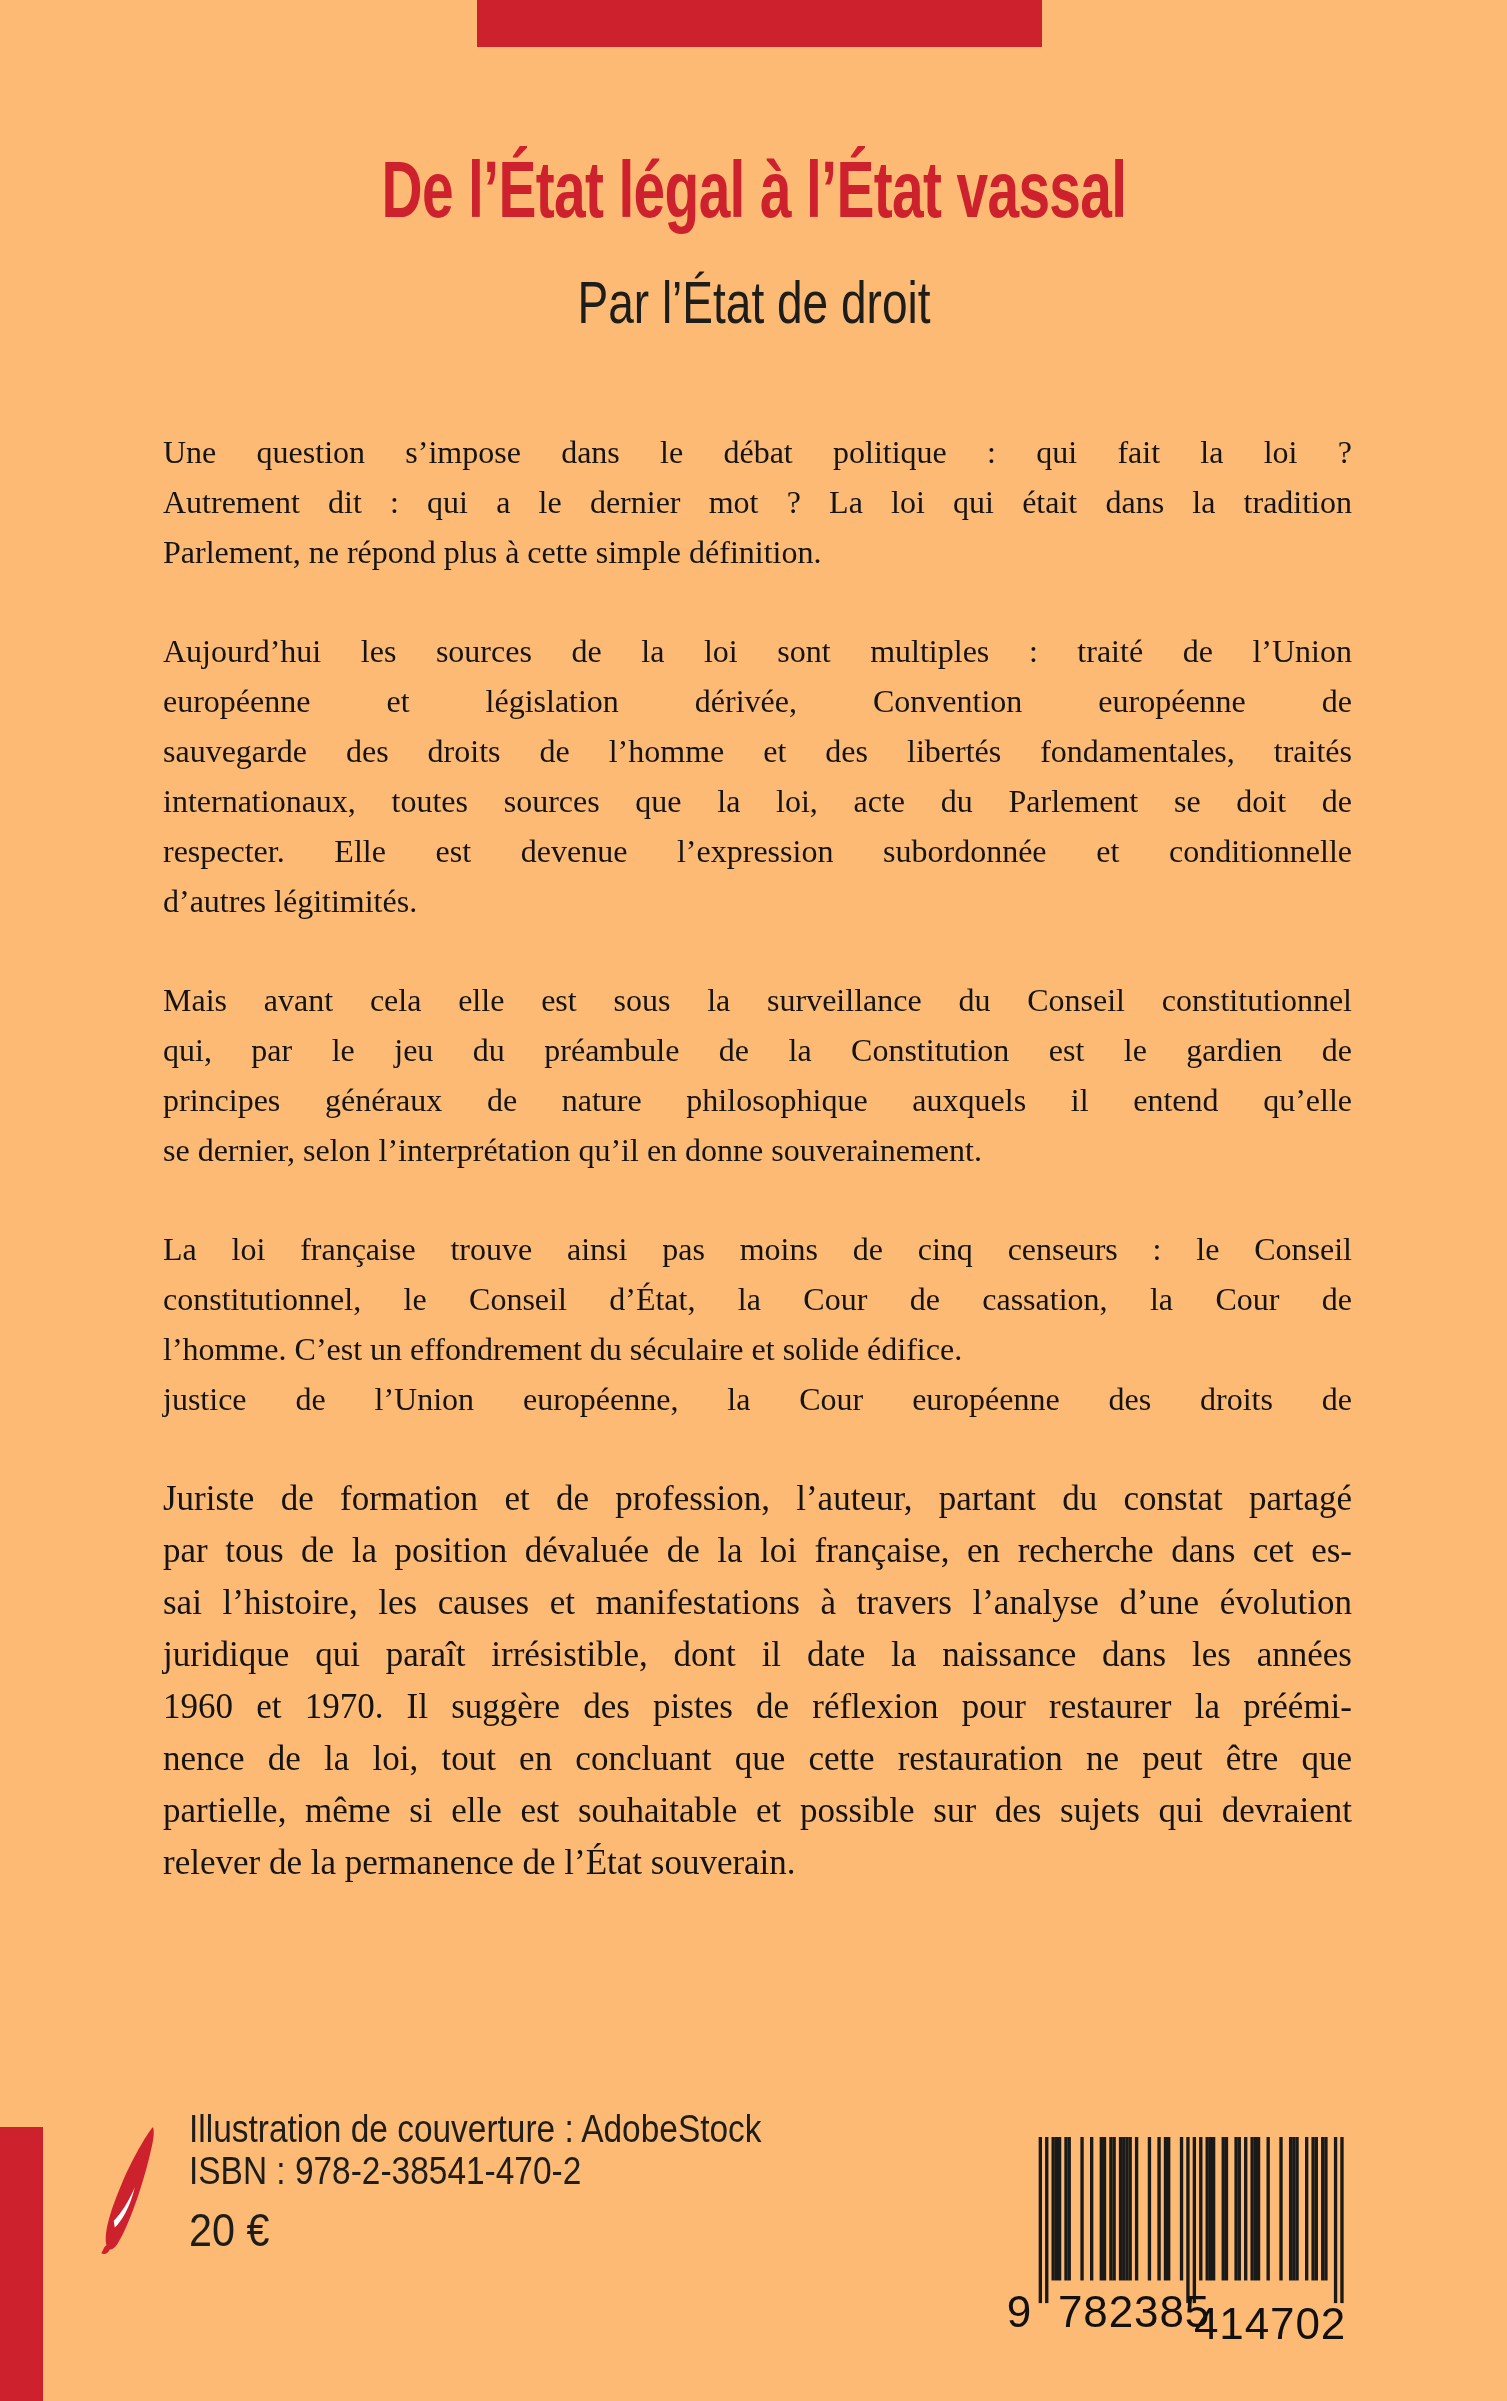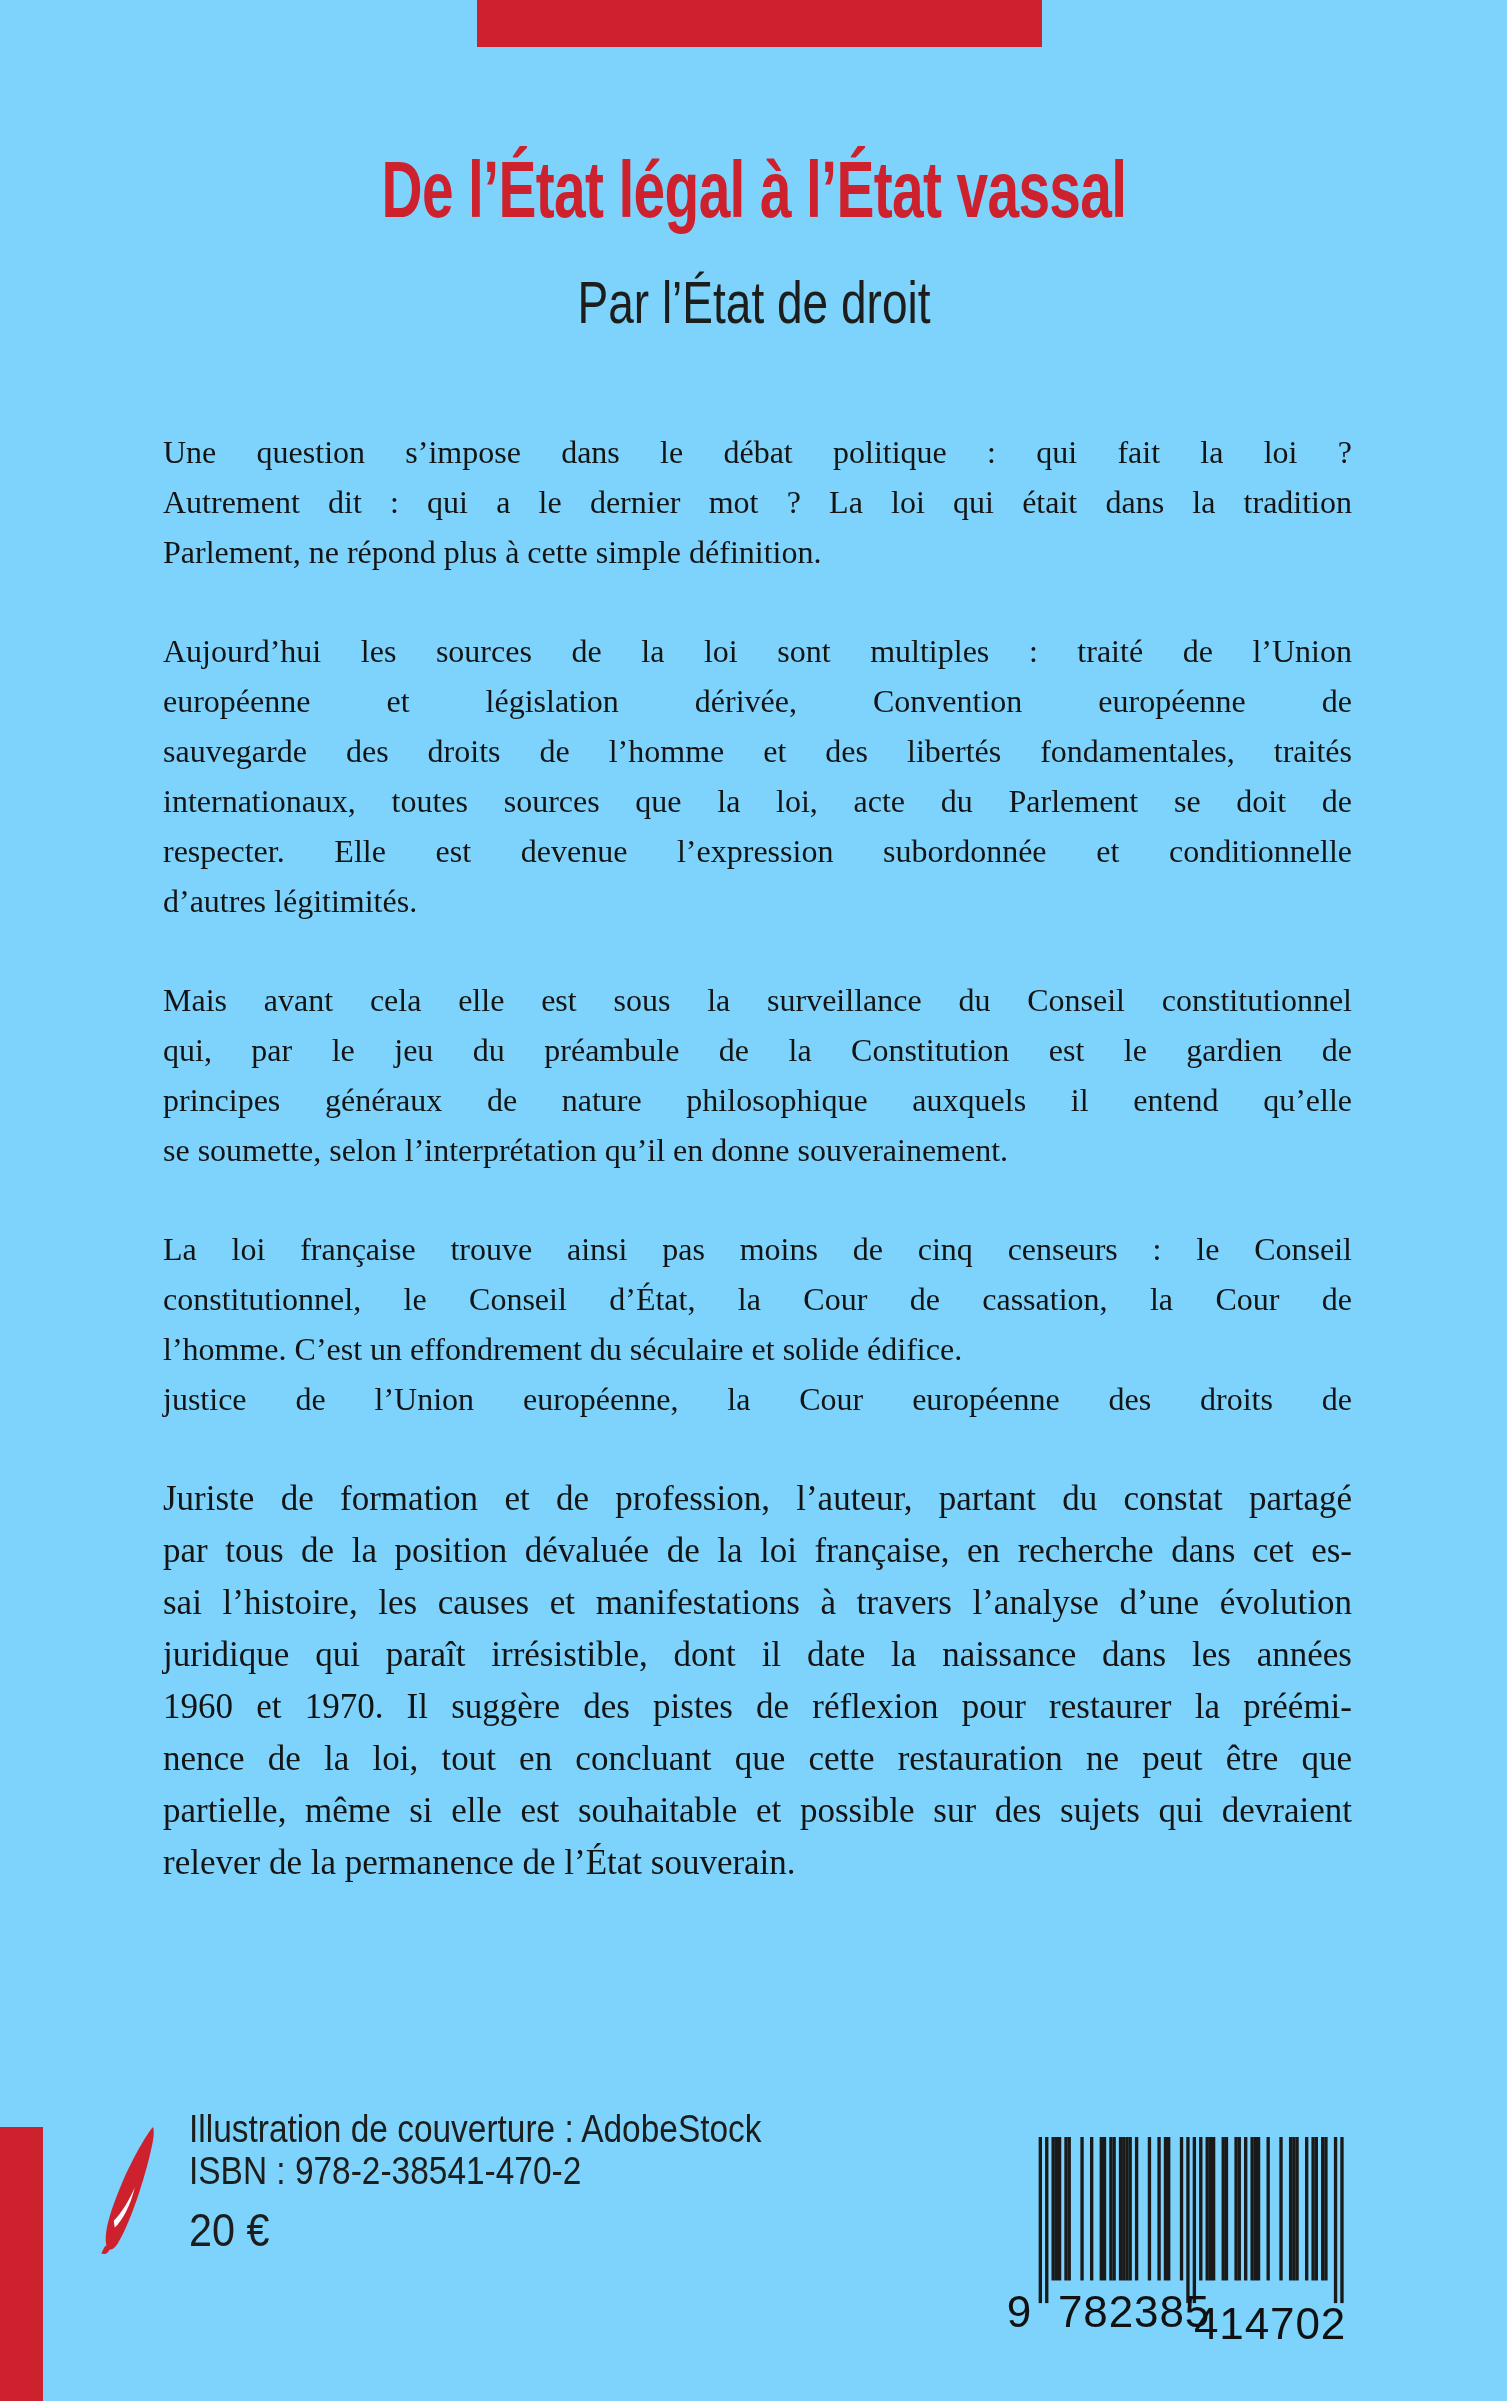--- a/index.html
+++ b/index.html
@@ -1,19 +1,19 @@
 <!DOCTYPE html>
 <html style="--accent: #cd222e;font-size:15px"><head>
 <meta charset="utf-8">
 <style>
   html, body { margin: 0; padding: 0; background: #e8e8e8; }
   .page {
     position: relative;
     width: 1508px; height: 2402px;
-    background: #7dd3fc;
+    background: #fdba74;
     overflow: hidden;
     font-family: "Liberation Serif", serif;
   }
   .top-red-bar {
     position: absolute;
     left: 477px; top: 0; width: 565px; height: 47px;
     background: var(--accent, #cd222e);
   }
   .title {
     position: absolute;
@@ -119,21 +119,21 @@
         <div class="line">européenne et législation dérivée, Convention européenne de</div>
         <div class="line">sauvegarde des droits de l’homme et des libertés fondamentales, traités</div>
         <div class="line">internationaux, toutes sources que la loi, acte du Parlement se doit de</div>
         <div class="line">respecter. Elle est devenue l’expression subordonnée et conditionnelle</div>
         <div class="line last">d’autres légitimités.</div>
       </div>
       <div class="para">
         <div class="line">Mais avant cela elle est sous la surveillance du Conseil constitutionnel</div>
         <div class="line">qui, par le jeu du préambule de la Constitution est le gardien de</div>
         <div class="line">principes généraux de nature philosophique auxquels il entend qu’elle</div>
-        <div class="line last">se soumette, selon l’interprétation qu’il en donne souverainement.</div>
+        <div class="line last">se dernier, selon l’interprétation qu’il en donne souverainement.</div>
       </div>
       <div class="para">
         <div class="line">La loi française trouve ainsi pas moins de cinq censeurs : le Conseil</div>
         <div class="line">constitutionnel, le Conseil d’État, la Cour de cassation, la Cour de</div>
         <div class="line last">l’homme. C’est un effondrement du séculaire et solide édifice.</div>
         <div class="line">justice de l’Union européenne, la Cour européenne des droits de</div>
       </div>
       <div class="para italic">
         <div class="line">Juriste de formation et de profession, l’auteur, partant du constat partagé</div>
         <div class="line">par tous de la position dévaluée de la loi française, en recherche dans cet es-</div>

